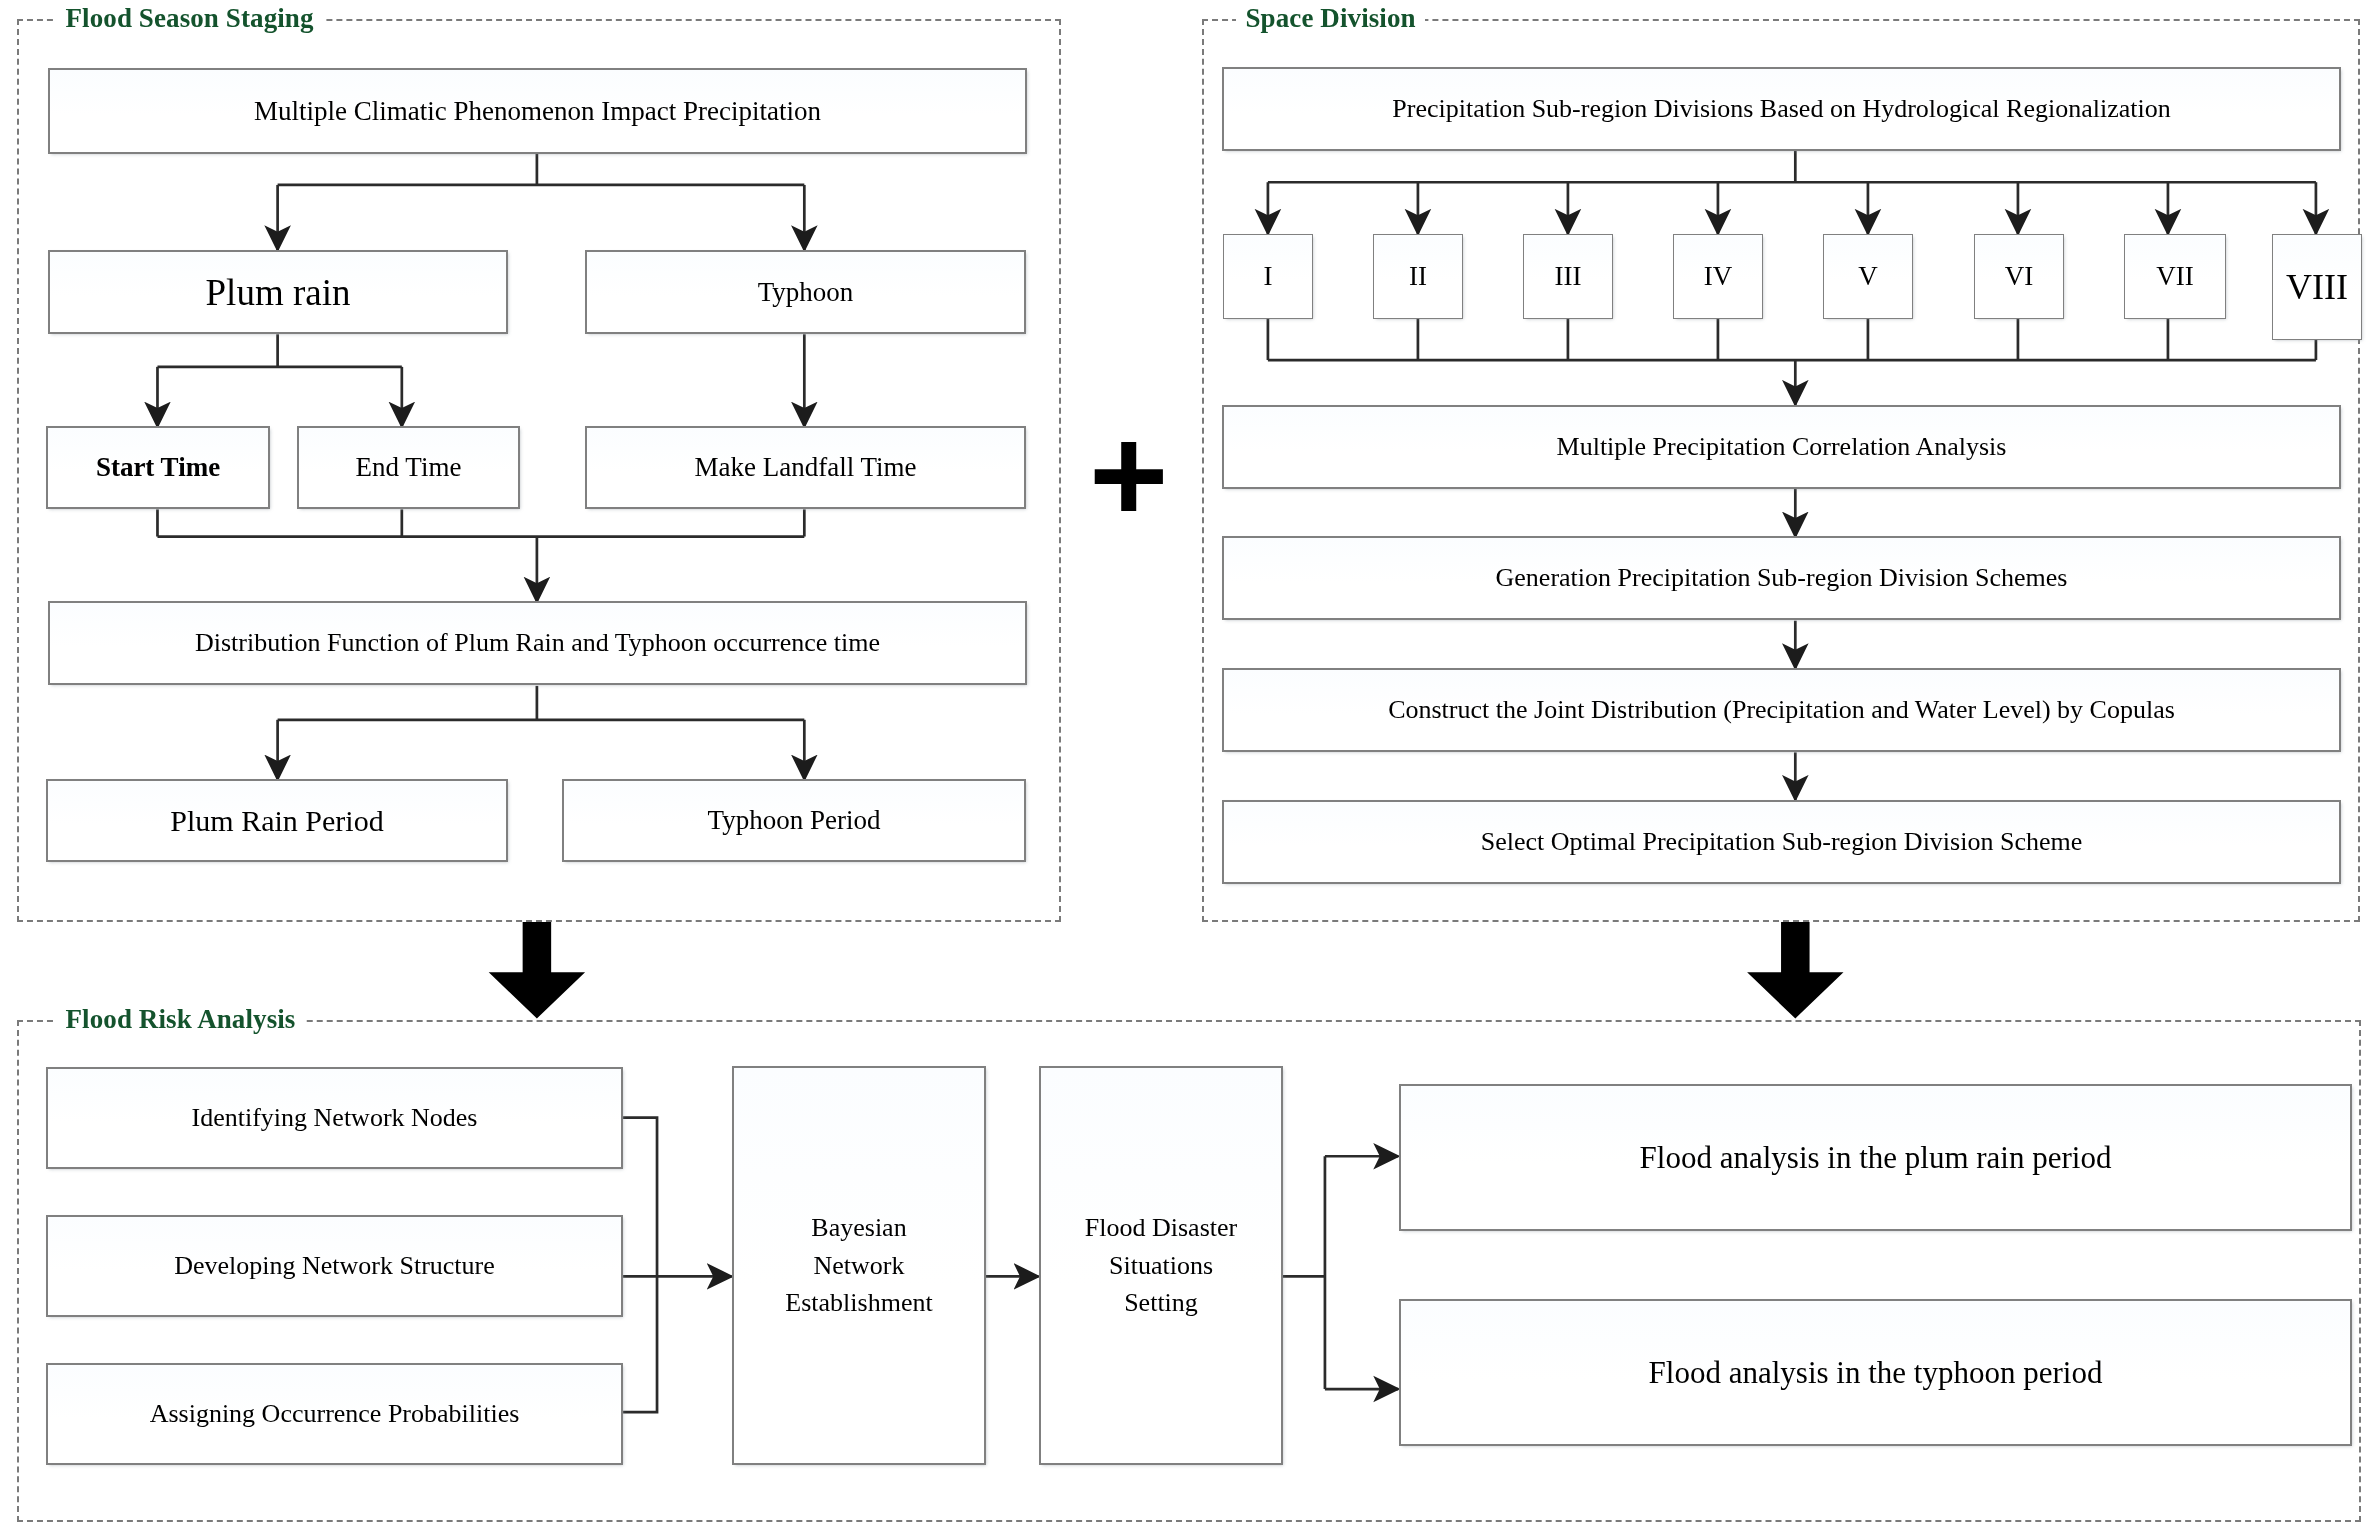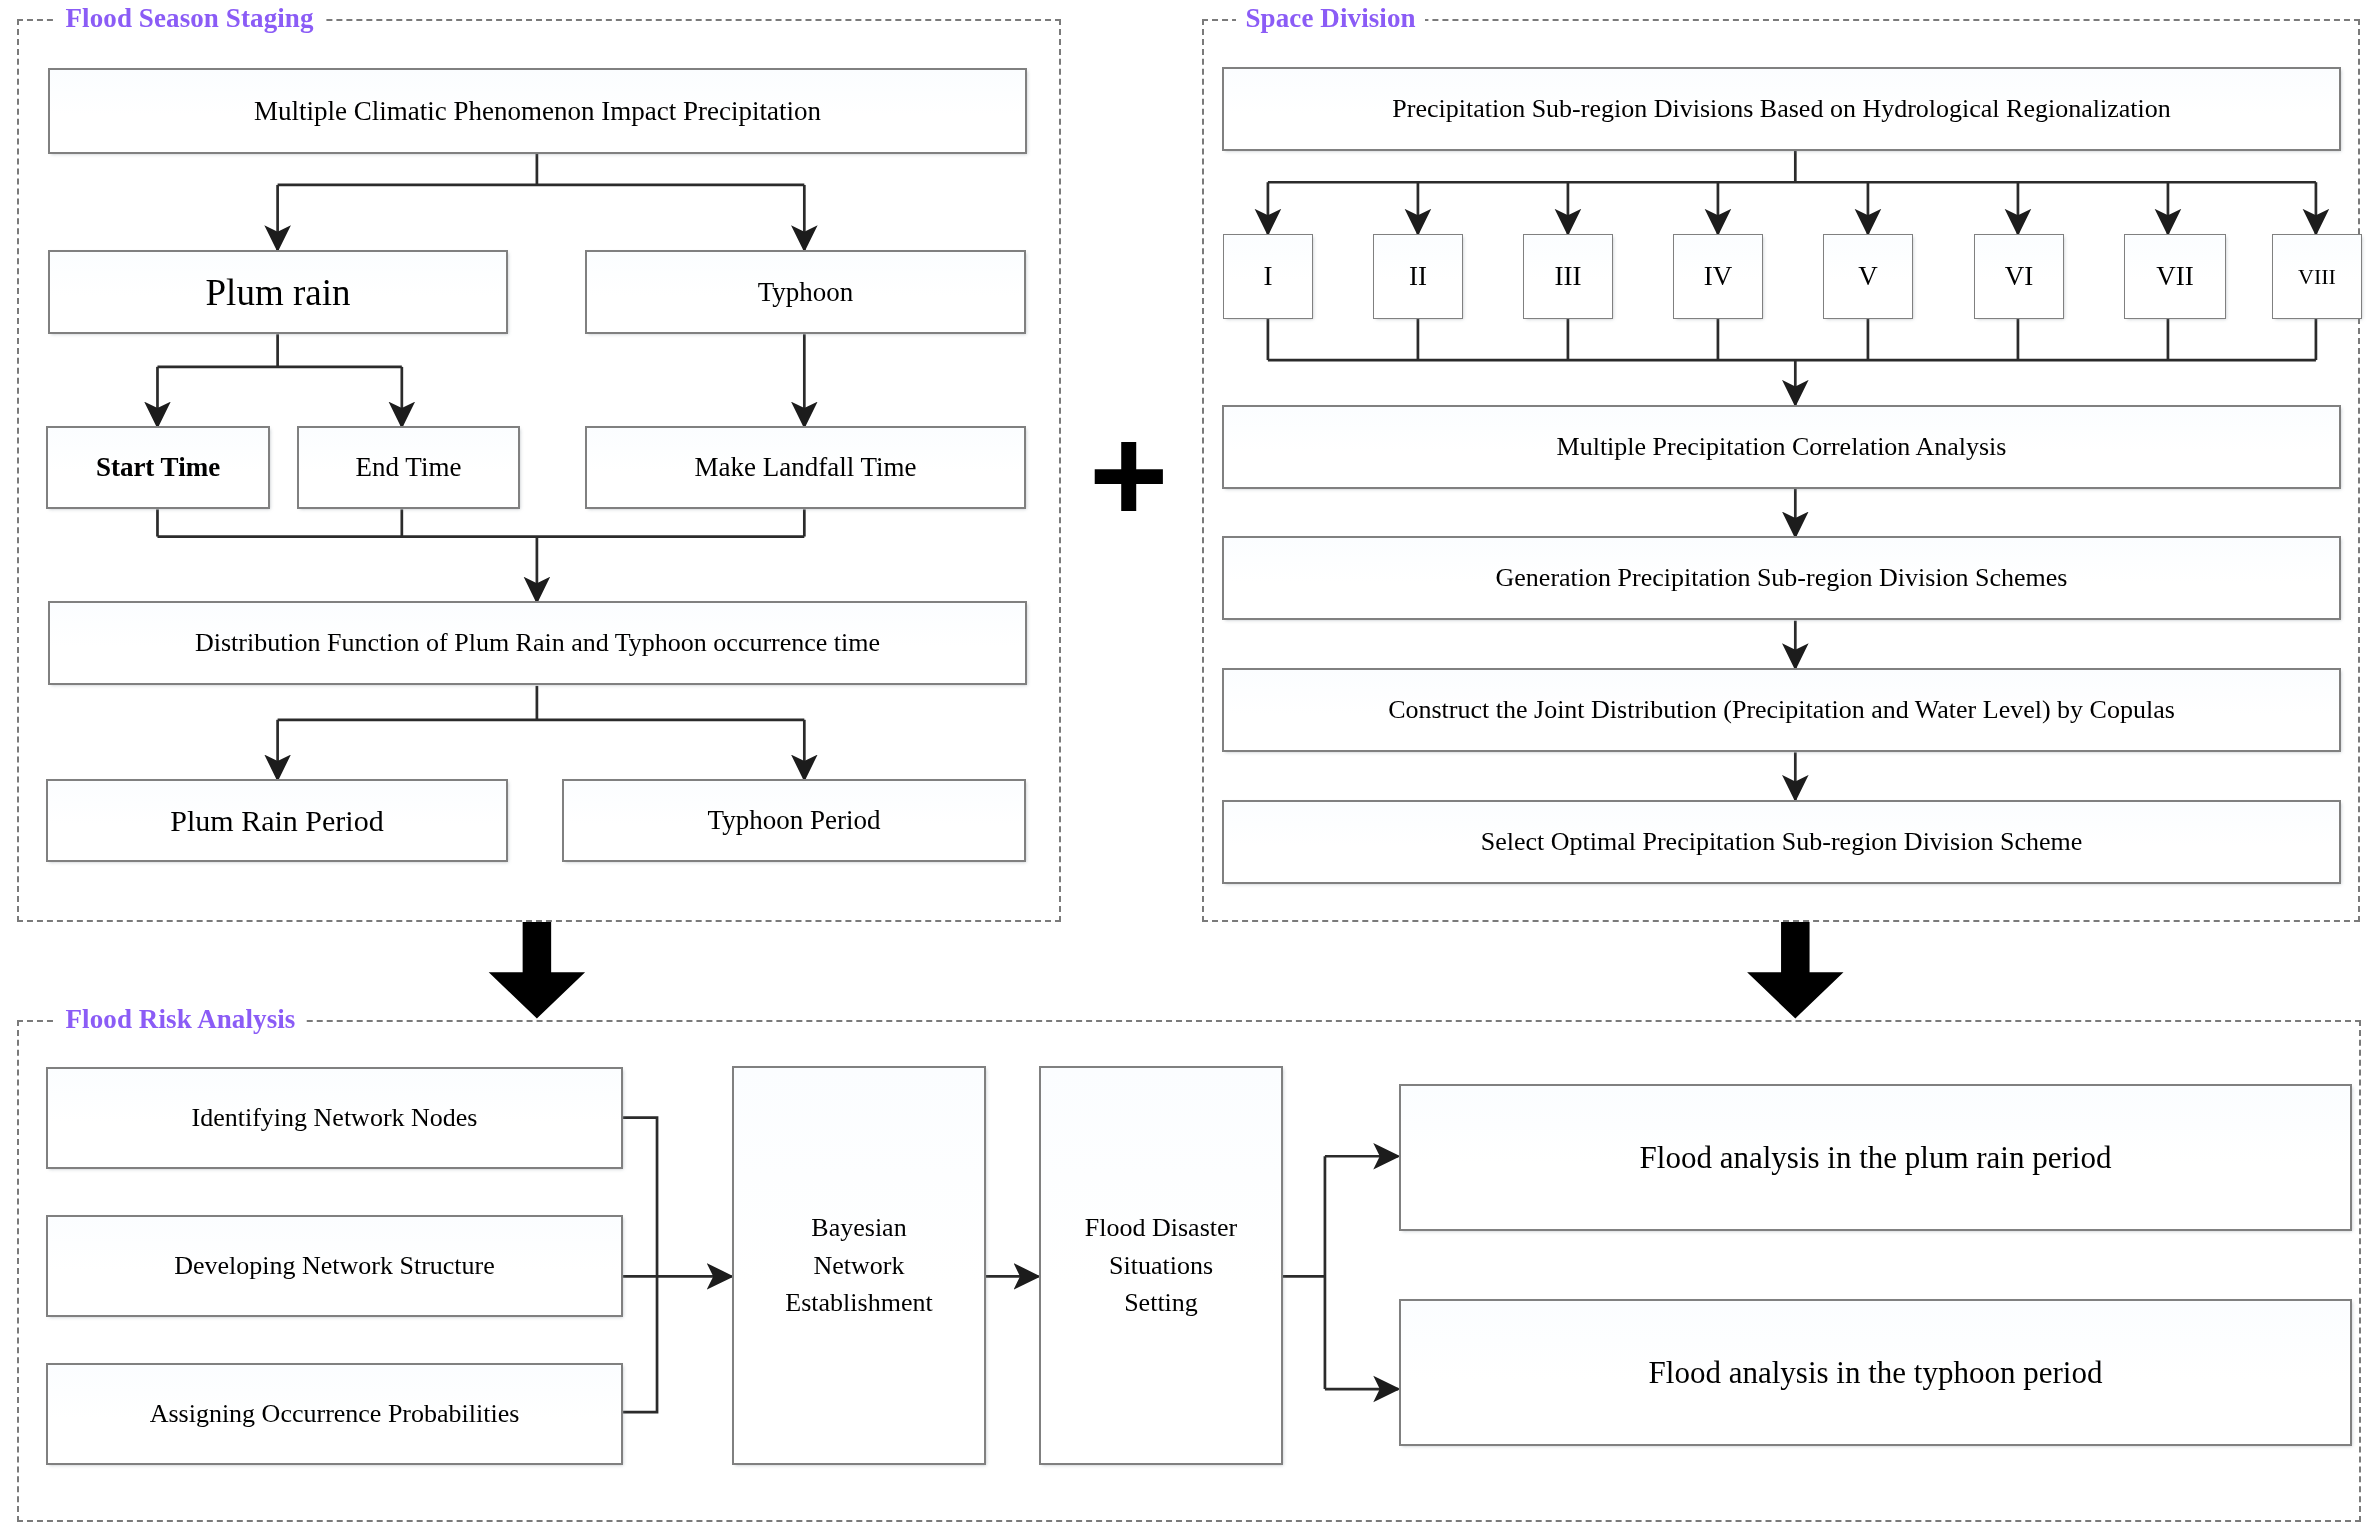--- a/index.html
+++ b/index.html
@@ -29,21 +29,21 @@
   .panel {
     position: absolute;
     border: 2px dashed #7a7a7a;
     box-sizing: border-box;
     background: transparent;
   }
   .panel-title {
     position: absolute;
     background: #ffffff;
     font-weight: bold;
-    color: #8b5cf6;
+    color: #14532d;
     white-space: nowrap;
     line-height: 1;
     padding: 0 9.5px;
     letter-spacing: 0.1px;
   }
 
   
   .box {
     position: absolute;
     box-sizing: border-box;
@@ -212,21 +212,21 @@
   </div>
   <div class="box thin" style="left:1823px; top:234px; width:90px; height:85px; font-size:27px;">
     <span>V</span>
   </div>
   <div class="box thin" style="left:1974px; top:234px; width:90px; height:85px; font-size:27px;">
     <span>VI</span>
   </div>
   <div class="box thin" style="left:2124px; top:234px; width:102px; height:85px; font-size:27px;">
     <span>VII</span>
   </div>
-  <div class="box thin" style="left:2272px; top:234px; width:90px; height:85px; font-size:22px;">
+  <div class="box thin" style="left:2272px; top:234px; width:90px; height:106px; font-size:36px;">
     <span>VIII</span>
   </div>
 
   <div class="box" style="left:1222px; top:405px; width:1119px; height:84px; font-size:26px;">
     <span>Multiple Precipitation Correlation Analysis</span>
   </div>
 
   <div class="box" style="left:1222px; top:536px; width:1119px; height:84px; font-size:26px;">
     <span>Generation Precipitation Sub-region Division Schemes</span>
   </div>

